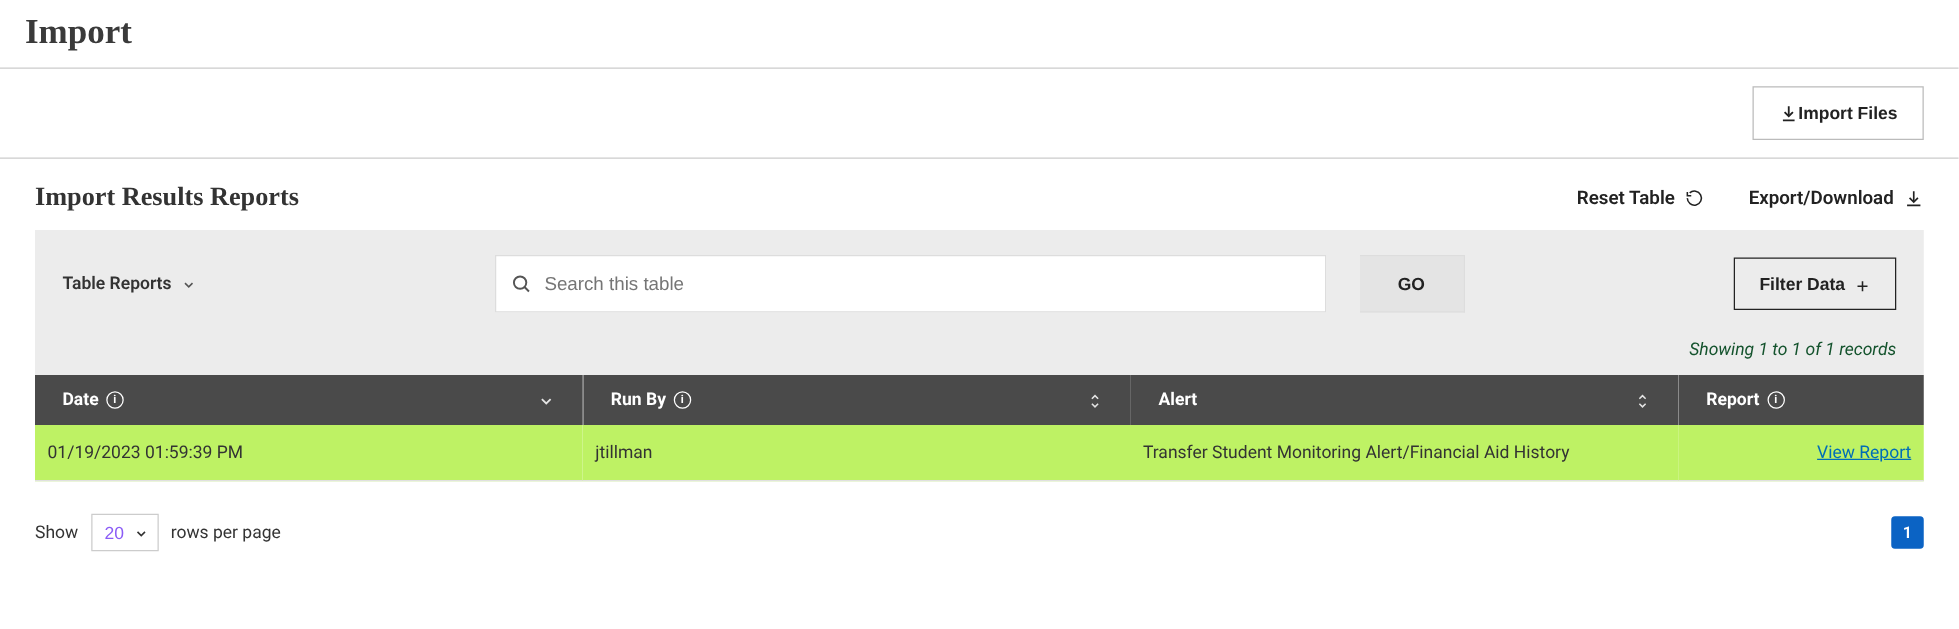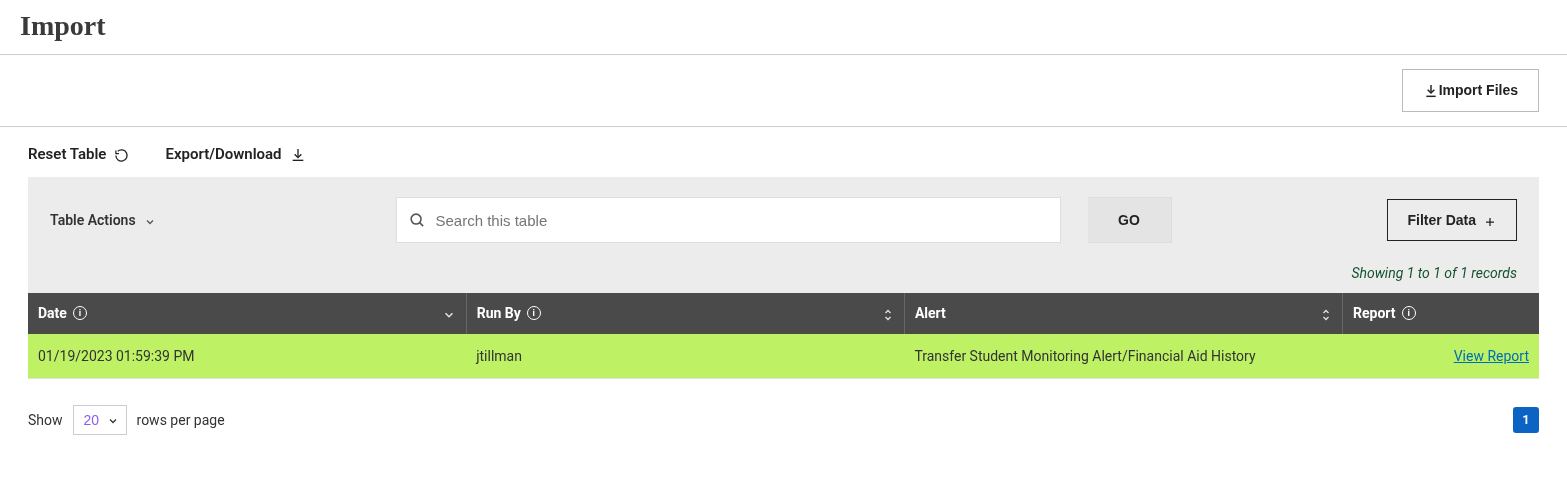--- a/index.html
+++ b/index.html
@@ -27,21 +27,21 @@
 .search-wrap { display: flex; margin-left: auto; margin-right: auto; position: absolute; left: 50%; transform: translateX(-50%); gap: 27px; }
 .search-box { background: #fff; border: 1px solid #ddd; display: flex; align-items: center; width: 665px; height: 46px; padding: 0 12px; }
 .search-input { border: none; outline: none; font-size: 15px; color: #555; width: 100%; margin-left: 10px; }
 .go-btn { background: #e4e4e4; border: 1px solid #ddd; border-left: none; width: 84px; height: 46px; font-size: 14px; font-weight: 700; color: #222; cursor: pointer; }
 
 .filter-btn { background: #ececec; border: 1px solid #222; padding: 12px 20px; font-size: 14px; font-weight: 700; color: #222; cursor: pointer; display: flex; align-items: center; gap: 8px; margin-left: auto; }
 
 .records-info { text-align: right; font-style: italic; color: #14532d; margin-top: 24px; font-size: 14px; }
 
 table.data { width: 100%; border-collapse: collapse; }
-table.data thead th { background: #4a4a4a; color: #fff; font-size: 14px; font-weight: 700; text-align: left; padding: 12px 10px; border-right: 1px solid #666; position: relative; }
+table.data thead th { background: #4a4a4a; color: #fff; font-size: 14px; font-weight: 700; text-align: left; padding: 12px 22px; border-right: 1px solid #666; position: relative; }
 table.data thead th:last-child { border-right: none; }
 table.data tbody td { padding: 14px 10px; font-size: 14px; color: #333; border-bottom: 1px solid #e0e0e0; background: #bef264; }
 .th-inner { display: flex; align-items: center; gap: 6px; }
 .sort-icon { margin-left: auto; opacity: 0.85; }
 .info-icon { width: 14px; height: 14px; border: 1.5px solid #fff; border-radius: 50%; display: inline-flex; align-items: center; justify-content: center; font-size: 9px; font-weight: 700; }
 .report-link { color: #006eb7; text-decoration: underline; cursor: pointer; margin-left: 20px; }
 
 .footer-row { display: flex; align-items: center; margin-top: 26px; }
 .show-label { font-size: 14px; color: #333; margin-right: 10px; }
 .rows-select { border: 1px solid #ccc; padding: 6px 26px 6px 10px; font-size: 14px; color: #8b5cf6; background: #fff; appearance: none; position: relative; }
@@ -70,20 +70,21 @@
             <path d="M5 20h14"></path>
             <path d="M5 16v0" stroke-dasharray="2 2"></path>
           </svg>
       </span>
       <span>Import Files</span>
     </button>
   </div>
 
   <div class="section">
     <div class="section-top">
+      <div class="section-title">Import Results Reports</div>
       <div class="section-links">
         <div class="text-link">
           <span>Reset Table</span>
           <span>
             <svg width="15" height="15" viewBox="0 0 24 24" fill="none" stroke="#222" stroke-width="2">
                 <path d="M3 12a9 9 0 1 0 3-6.7"></path>
                 <path d="M3 4v5h5"></path>
               </svg>
           </span>
         </div>
@@ -96,21 +97,21 @@
                 <path d="M4 20h16"></path>
               </svg>
           </span>
         </div>
       </div>
     </div>
 
     <div class="grey-panel">
       <div class="panel-row">
         <div class="table-actions">
-          <span>Table Actions</span>
+          <span>Table Reports</span>
           <span>
             <svg width="12" height="12" viewBox="0 0 24 24" fill="none" stroke="#555" stroke-width="2.5">
                 <path d="M6 9l6 6 6-6"></path>
               </svg>
           </span>
         </div>
 
         <div class="search-wrap">
           <div class="search-box">
             <span>

